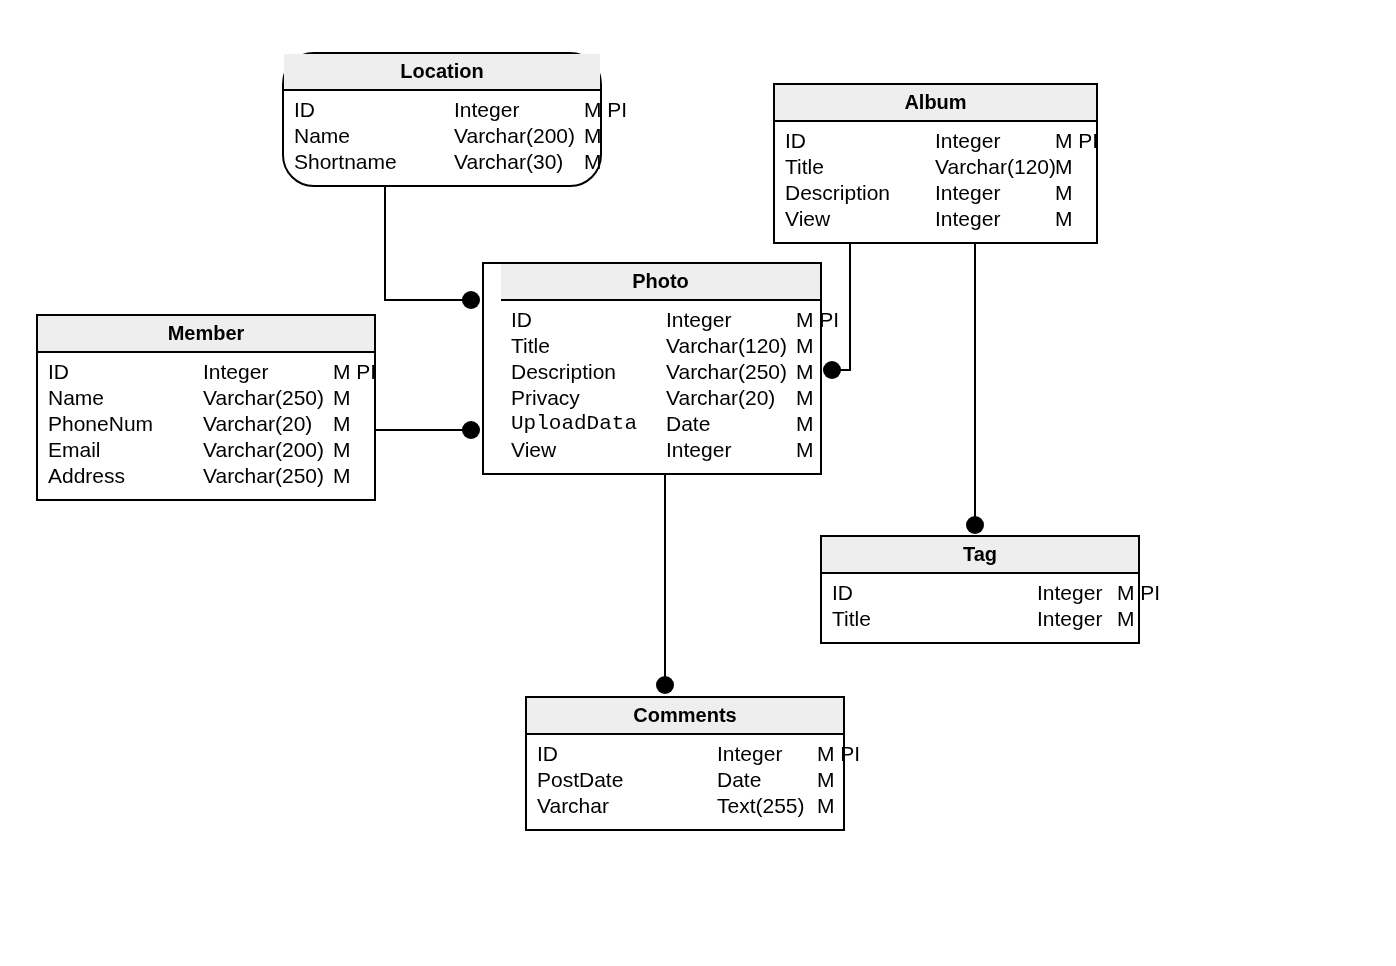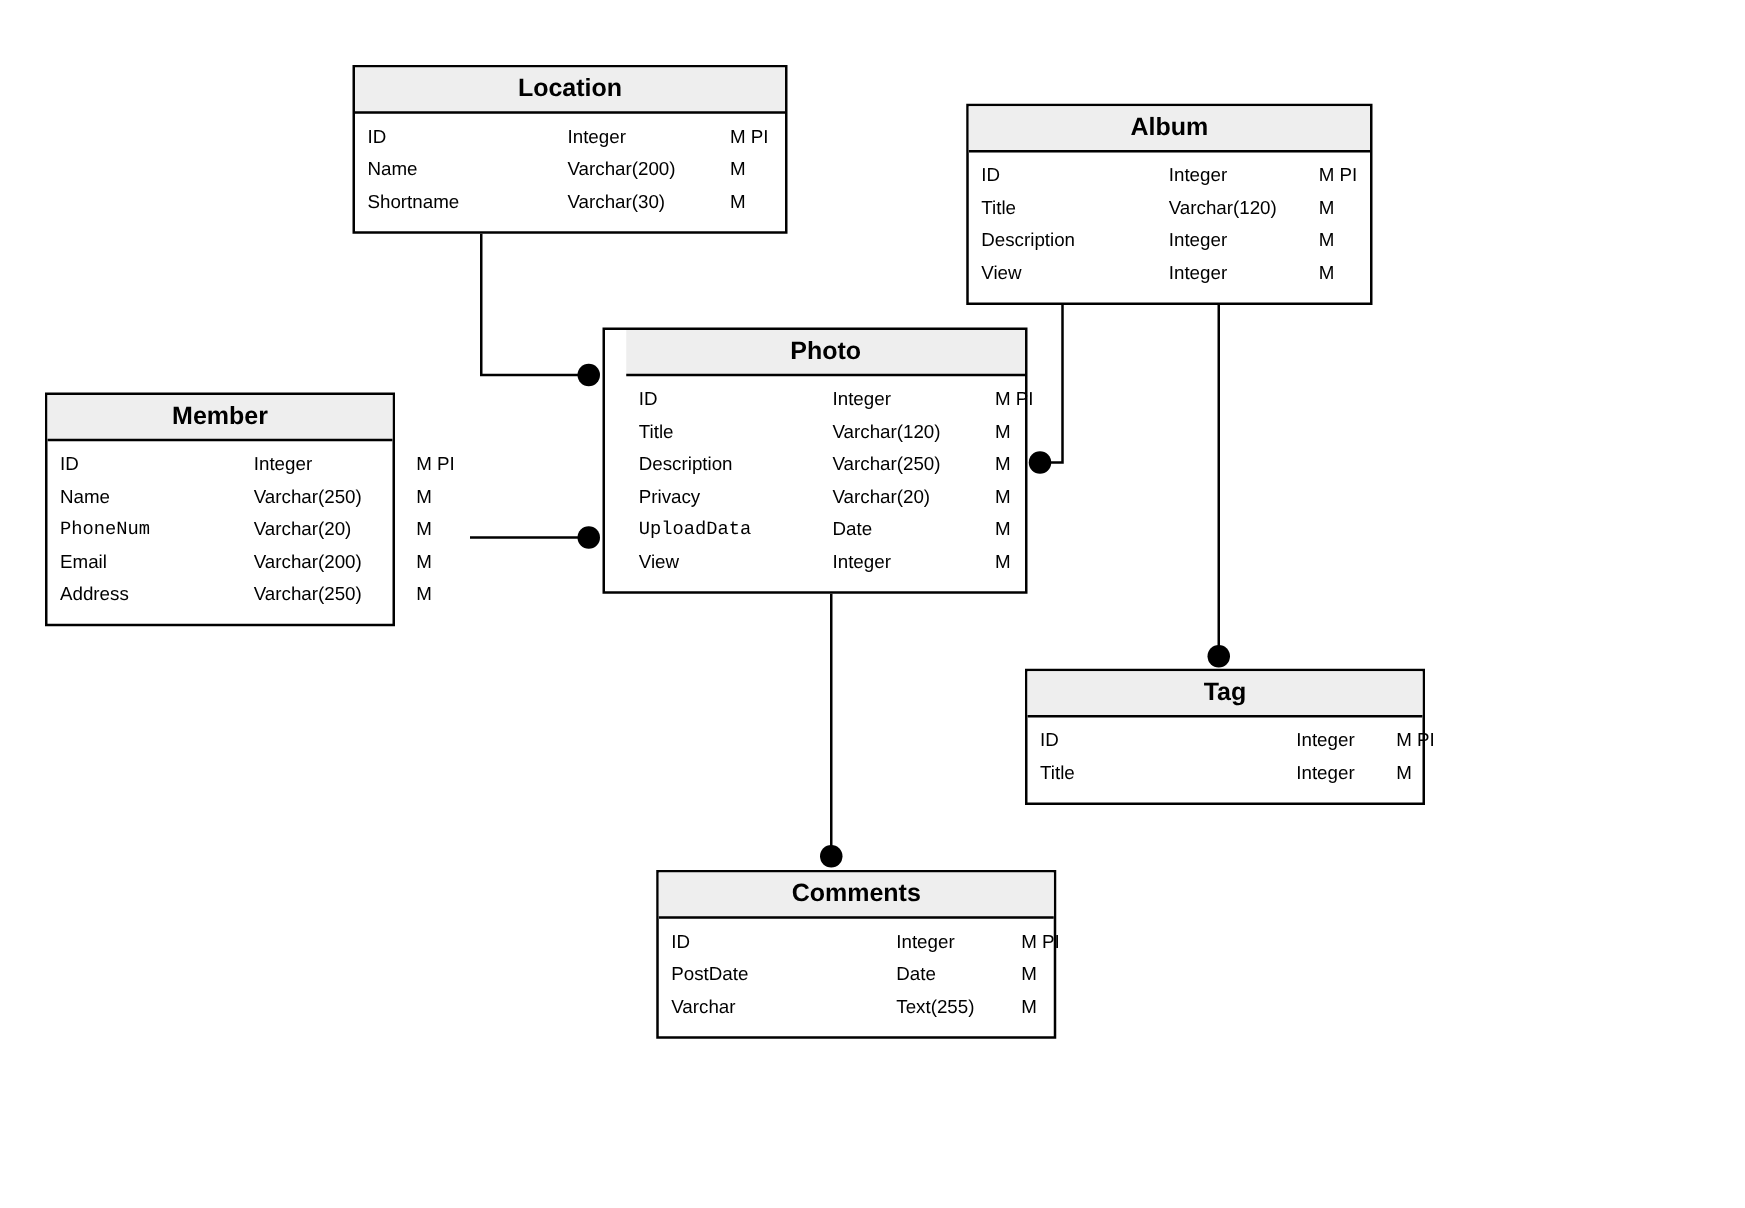--- a/index.html
+++ b/index.html
@@ -1,20 +1,20 @@
 <!DOCTYPE html>
 <html><head>
 <meta charset="utf-8">
 <style>
   html,body{margin:0;padding:0;background:#fff;font-family:Arial,Helvetica,sans-serif;color:#000}
   .canvas{position:relative;width:1396px;height:966px}
   .entity{position:absolute;border:2px solid #000;background:#fff;box-sizing:border-box}
   .entity-title{border-bottom:2px solid #000;background:#eee;text-align:center;font-weight:700;font-size:20px;padding:6px 0}
   .entity-body{padding:6px 10px 10px 10px}
-  .row{display:flex;font-size:15px;line-height:26px;white-space:nowrap}
+  .row{display:flex;font-size:21px;line-height:26px;white-space:nowrap}
   .row .c1{flex:0 0 auto}
   .row .c2{flex:0 0 auto}
   .row .c3{flex:0 0 auto}
   svg.rel{position:absolute;left:0;top:0;pointer-events:none}
 </style>
 </head>
 <body>
 
 <div class="canvas">
   <svg class="rel" width="1396" height="966">
@@ -22,21 +22,21 @@
       <circle cx="471" cy="300" r="9" fill="#000"></circle>
       <path d="M 376 430 L 471 430" stroke="#000" stroke-width="2" fill="none"></path>
       <circle cx="471" cy="430" r="9" fill="#000"></circle>
       <path d="M 850 234 L 850 370 L 832 370" stroke="#000" stroke-width="2" fill="none"></path>
       <circle cx="832" cy="370" r="9" fill="#000"></circle>
       <path d="M 975 234 L 975 525" stroke="#000" stroke-width="2" fill="none"></path>
       <circle cx="975" cy="525" r="9" fill="#000"></circle>
       <path d="M 665 461 L 665 685" stroke="#000" stroke-width="2" fill="none"></path>
       <circle cx="665" cy="685" r="9" fill="#000"></circle>
     </svg>
-<div class="entity" style="left: 282px; top: 52px; width: 348px;">
+<div class="entity" style="left: 282px; top: 52px; width: 320px; border-radius: 32px;">
       <div class="entity-title">Location</div>
       <div class="entity-body">
         <div class="row">
           <span class="c1" style="width: 160px;">ID</span>
           <span class="c2" style="width: 130px;">Integer</span>
           <span class="c3" style="width: 50px;">M PI</span>
         </div>
         <div class="row">
           <span class="c1" style="width: 160px;">Name</span>
           <span class="c2" style="width: 130px;">Varchar(200)</span>
@@ -102,35 +102,35 @@
           <span class="c2" style="width: 130px;">Date</span>
           <span class="c3" style="width: 50px;">M</span>
         </div>
         <div class="row">
           <span class="c1" style="width: 155px;">View</span>
           <span class="c2" style="width: 130px;">Integer</span>
           <span class="c3" style="width: 50px;">M</span>
         </div>
       </div>
     </div>
-    <div class="entity" style="left: 36px; top: 314px; width: 280px;">
+    <div class="entity" style="left: 36px; top: 314px; width: 340px;">
       <div class="entity-title">Member</div>
       <div class="entity-body">
         <div class="row">
           <span class="c1" style="width: 155px;">ID</span>
           <span class="c2" style="width: 130px;">Integer</span>
           <span class="c3" style="width: 50px;">M PI</span>
         </div>
         <div class="row">
           <span class="c1" style="width: 155px;">Name</span>
           <span class="c2" style="width: 130px;">Varchar(250)</span>
           <span class="c3" style="width: 50px;">M</span>
         </div>
         <div class="row">
-          <span class="c1" style="width: 155px; font-family: Liberation Mono, monospace;">PhoneNum</span>
+          <span class="c1" style="width: 155px;">PhoneNum</span>
           <span class="c2" style="width: 130px;">Varchar(20)</span>
           <span class="c3" style="width: 50px;">M</span>
         </div>
         <div class="row">
           <span class="c1" style="width: 155px;">Email</span>
           <span class="c2" style="width: 130px;">Varchar(200)</span>
           <span class="c3" style="width: 50px;">M</span>
         </div>
         <div class="row">
           <span class="c1" style="width: 155px;">Address</span>

